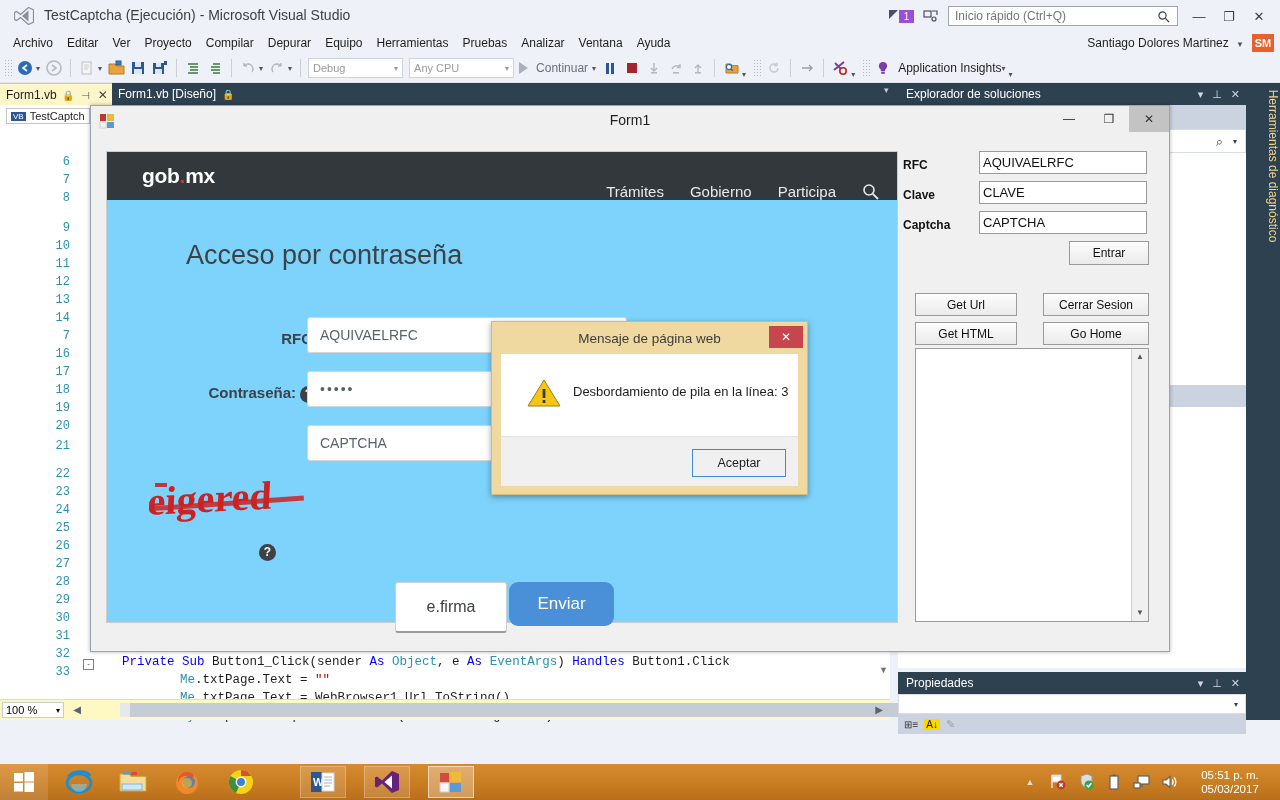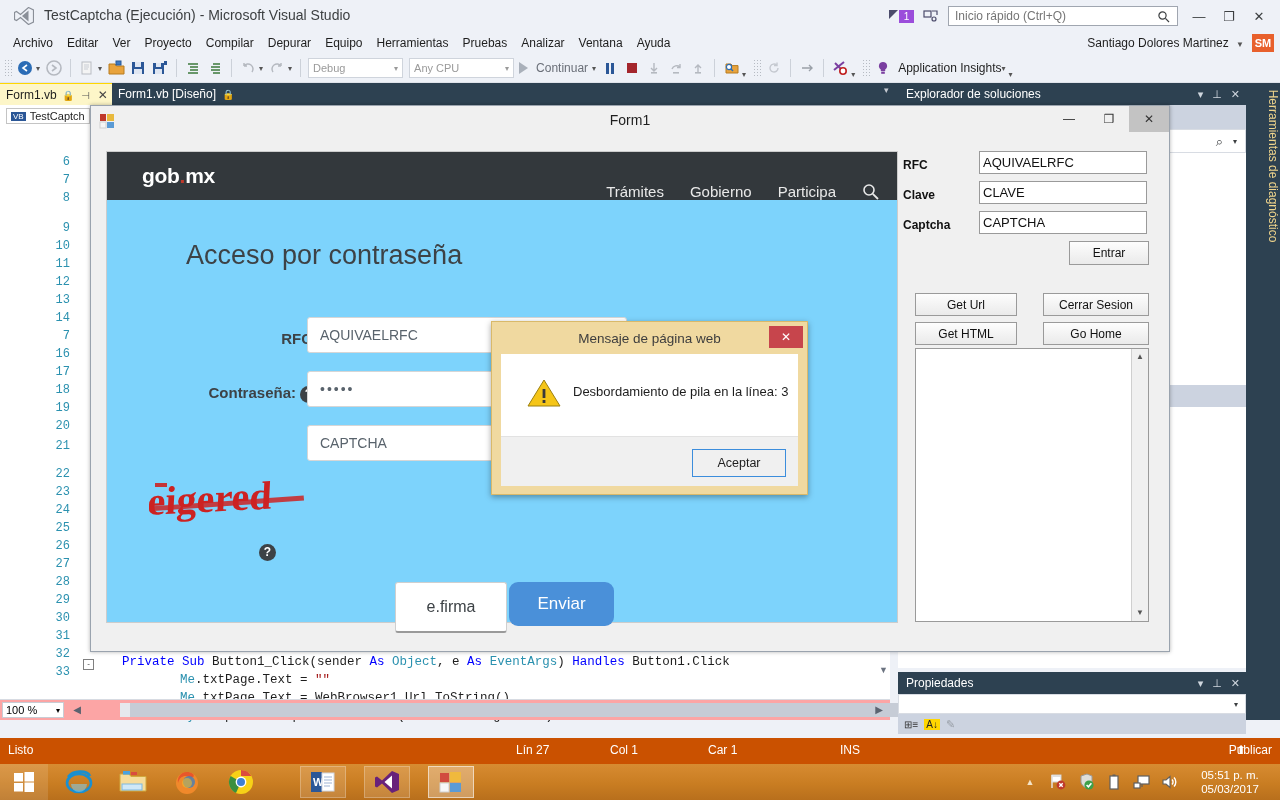--- a/index.html
+++ b/index.html
@@ -76,21 +76,21 @@
   .nav-bar { position:absolute; left:0; top:0; width:890px; height:22px; background:#ffffff; border-bottom:1px solid #e3e3e3; display:flex; align-items:center;}
   .nav-chip { margin-left:6px; display:flex; align-items:center; border:1px solid #c4c4c4; padding:1px 4px; background:#fff; }
   .nav-chip .vbico { background:#2b5797; color:#fff; font-size:8px; padding:0 2px; margin-right:4px; }
   .nav-chip span.t { font-size:11px; color:#1e1e1e; }
   .gutter { position:absolute; left:0; top:22px; width:78px; height:593px; background:#ffffff; }
   .lnum { position:absolute; right:8px; font-size:12px; color:#2b91af; font-family:"Liberation Mono", monospace; }
   .codearea { position:absolute; left:78px; top:22px; width:812px; height:593px; background:#ffffff; }
   .cline { position:absolute; left:44px; font-family:"Liberation Mono", monospace; font-size:12.5px; white-space:pre; color:#1e1e1e; }
   .kw { color:#0000ff; } .ty { color:#2b91af; } .st { color:#a31515; } .cl { color:#2b91af;margin-left:28px; }
   .collapse { position:absolute; left:5px; width:9px; height:9px; border:1px solid #808080; background:#fff; font-size:8px; line-height:8px; text-align:center; color:#333; }
-  .hscrollrow { position:absolute; left:0; bottom:0; width:890px; height:20px; background:#fca5a5; border-top:1px solid #d7dbe2; display:flex; align-items:center; }
+  .hscrollrow { position:absolute; left:0; bottom:0; width:890px; height:20px; background:#fef9c3; border-top:1px solid #d7dbe2; display:flex; align-items:center; }
   .zoombox { width:62px; height:16px; margin-left:2px; background:#fff; border:1px solid #c8ccd4; font-size:11px;
              display:flex; align-items:center; justify-content:space-between; padding:0 3px; box-sizing:border-box; }
   .hsb { position:absolute; left:120px; right:26px; height:14px; top:3px; background:#e6e8ed; }
   .hsb-thumb { position:absolute; left:10px; top:0; width:845px; height:14px; background:#c6ccd6; }
   .arrowL, .arrowR { position:absolute; top:3px; width:14px; height:14px; color:#5b6370; font-size:10px; text-align:center; line-height:14px; }
 
   
   .se-panel { position:absolute; left:898px; top:83px; width:348px; height:585px; background:#eef1f7; }
   .se-head { position:absolute; left:0; top:0; width:348px; height:22px; background:#2d4151; color:#fff;
              display:flex; align-items:center; font-size:12px; padding-left:8px; box-sizing:border-box; }
@@ -514,29 +514,20 @@
         <span style="font-size:10px;color:#333">⊞≡</span>
         <span style="font-size:10px;background:#ffd700;padding:0 2px;color:#222">A↓</span>
         <span style="color:#9aa0a8;font-size:11px">✎</span>
       </div>
     </div>
 
     <div class="right-rail">
       <div class="rail-text">Herramientas de diagnóstico</div>
     </div>
 
-    <div class="statusbar">
-      <span class="s" style="left:8px">Listo</span>
-      <span class="s" style="left:516px">Lín 27</span>
-      <span class="s" style="left:610px">Col 1</span>
-      <span class="s" style="left:708px">Car 1</span>
-      <span class="s" style="left:840px">INS</span>
-      <span class="s" style="right:34px">⬆</span>
-      <span class="s" style="right:8px;padding-left:14px">Publicar</span>
-    </div>
   </div>
 
   <div class="form1">
     <div class="form1-title">
       <svg class="form1-icon" viewBox="0 0 16 16">
         <rect x="1" y="1" width="6" height="7" fill="#c0392b"></rect>
         <rect x="8" y="1" width="7" height="7" fill="#e8b93d"></rect>
         <rect x="8" y="9" width="7" height="6" fill="#5b9bd5"></rect>
         <rect x="1" y="9" width="6" height="6" fill="#f5f5f5" stroke="#cfcfcf"></rect>
       </svg>

